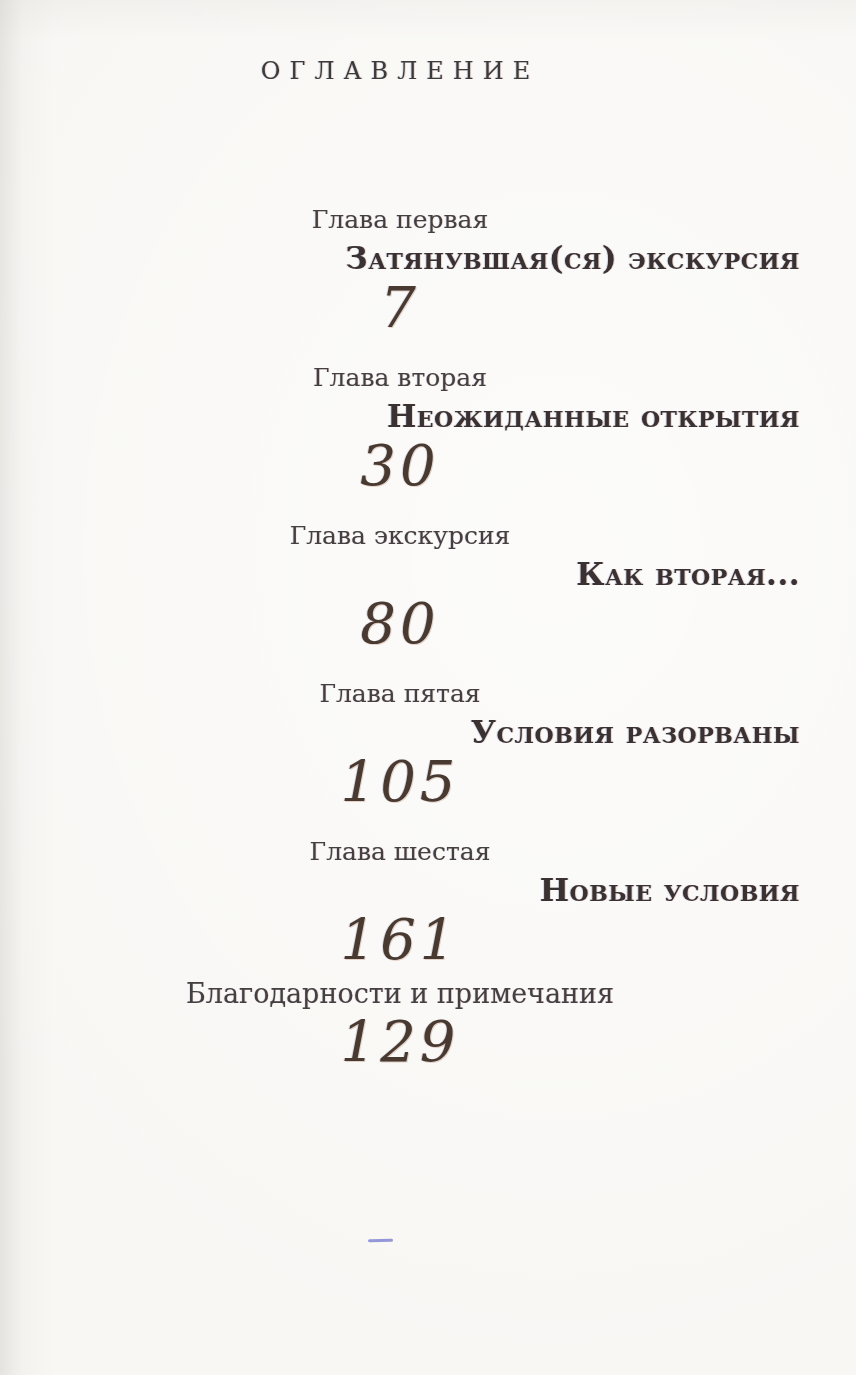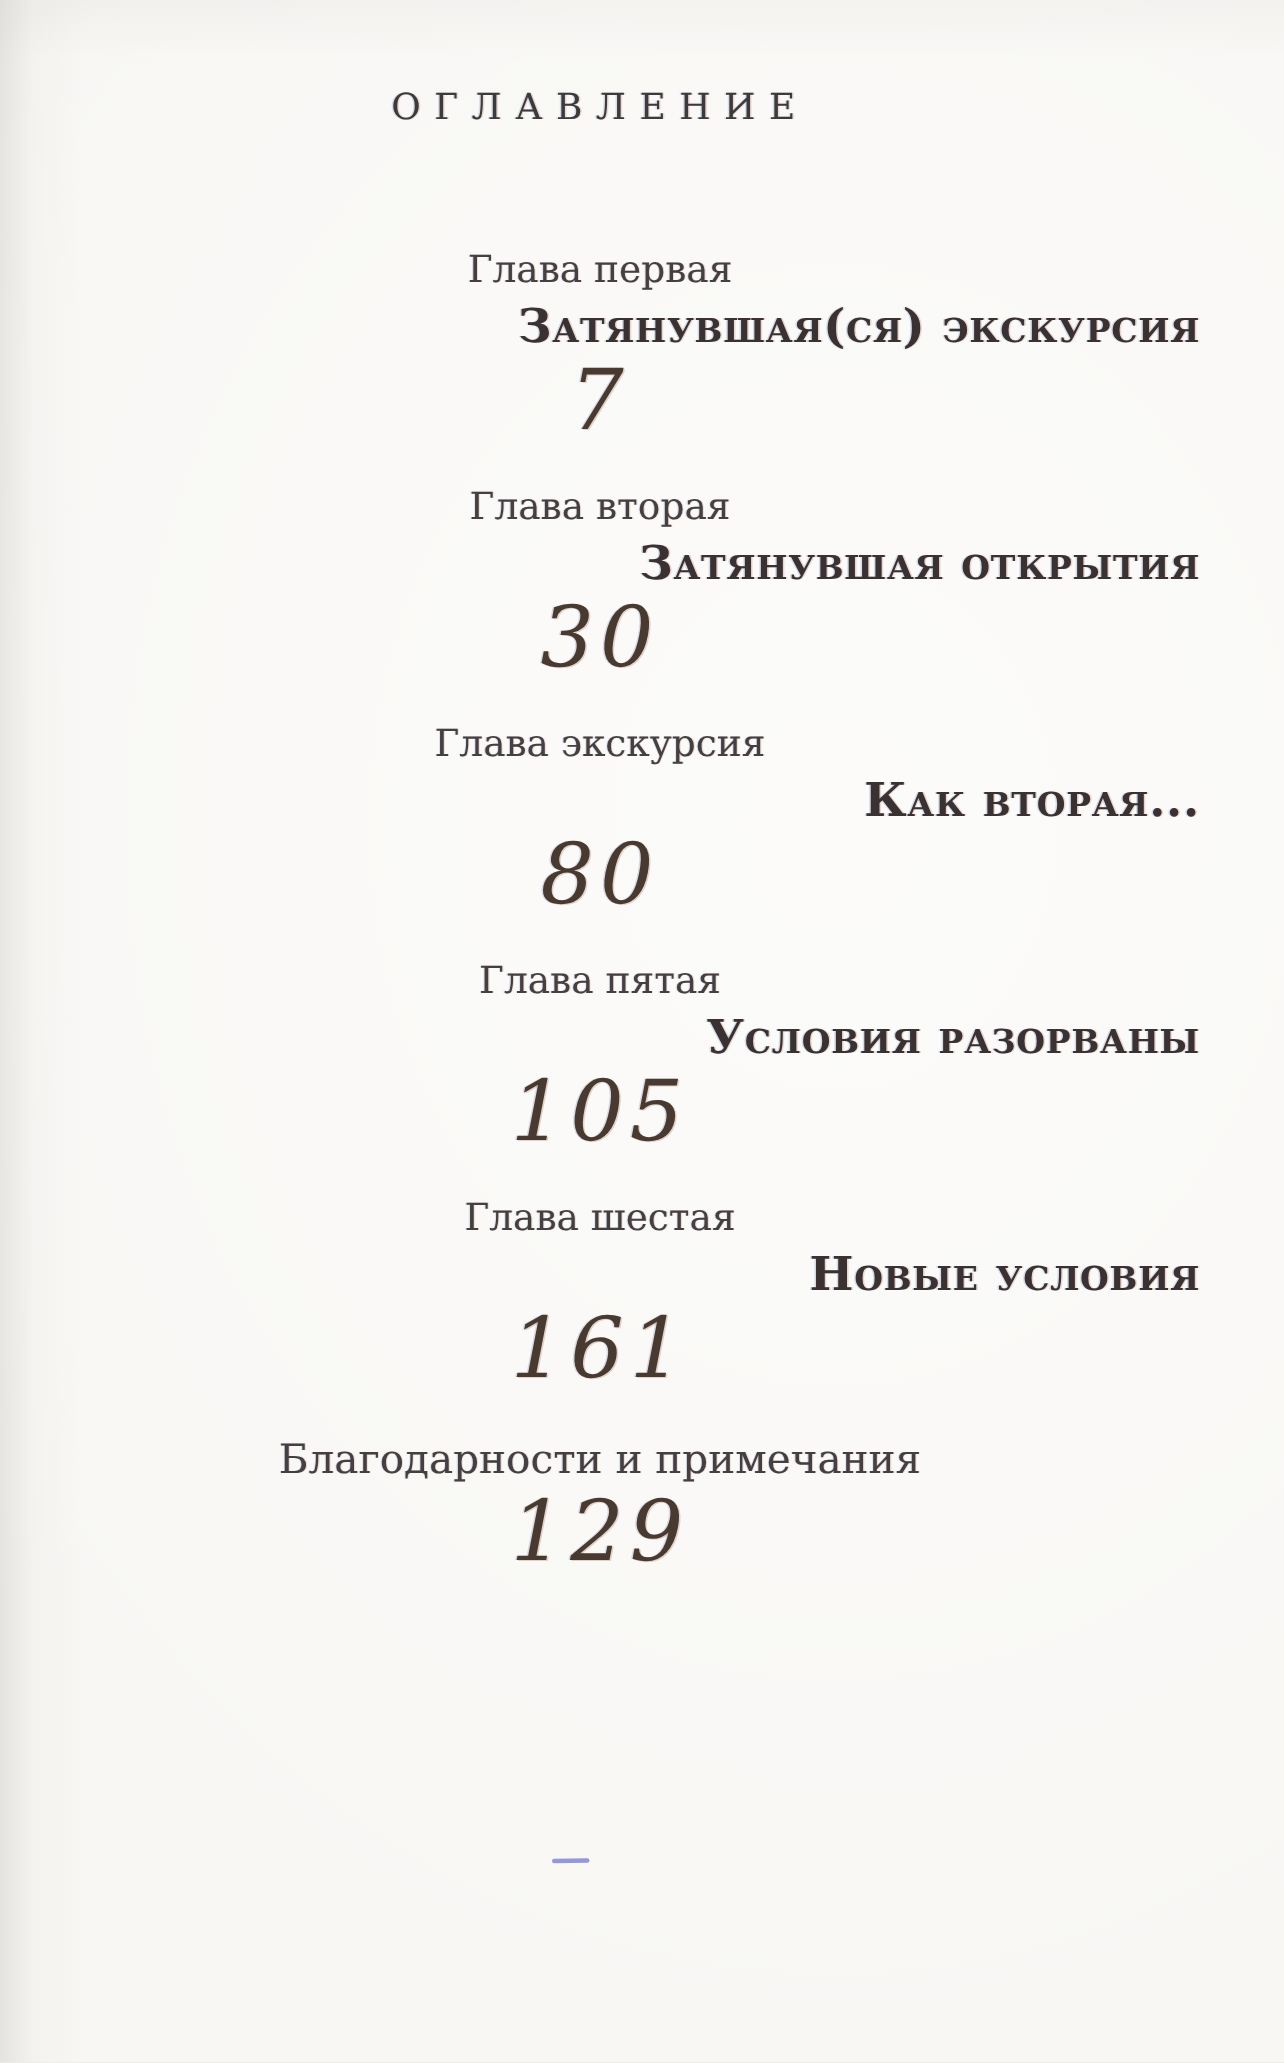--- a/index.html
+++ b/index.html
@@ -35,22 +35,22 @@
     font-size: 24px;
     line-height: 26px;
     font-weight: 400;
     letter-spacing: 9px;
     color: #3d3a3c;
     text-shadow: 1px 0 0 rgba(160,50,30,0.16), -1px 0 0 rgba(40,80,160,0.16);
   }
 
   
   .entry { margin-top: 29px; }
-  .entry.first { margin-top: 80px; }
-  .entry.last  { margin-top: 32px; }
+  .entry.first { margin-top: 120px; }
+  .entry.last  { margin-top: 12px; }
 
   .chapter-label {
     font-size: 25px;
     line-height: 31px;
     color: #463f41;
     text-shadow: 0.7px 0 0 rgba(160,60,30,0.15), -0.7px 0 0 rgba(50,80,160,0.15);
   }
   .entry.last .chapter-label {
     font-size: 27px;
     line-height: 34px;
@@ -100,21 +100,21 @@
     <h1 class="toc-header">ОГЛАВЛЕНИЕ</h1>
 
     <section class="entry first">
       <div class="chapter-label">Глава первая</div>
       <div class="chapter-title">Затянувшая(ся) экскурсия</div>
       <div class="page-number">7</div>
     </section>
 
     <section class="entry">
       <div class="chapter-label">Глава вторая</div>
-      <div class="chapter-title">Затянувшая открытия</div>
+      <div class="chapter-title">Неожиданные открытия</div>
       <div class="page-number">30</div>
     </section>
 
 
     <section class="entry">
       <div class="chapter-label">Глава экскурсия</div>
       <div class="chapter-title">Как вторая...</div>
       <div class="page-number">80</div>
     </section>
 

